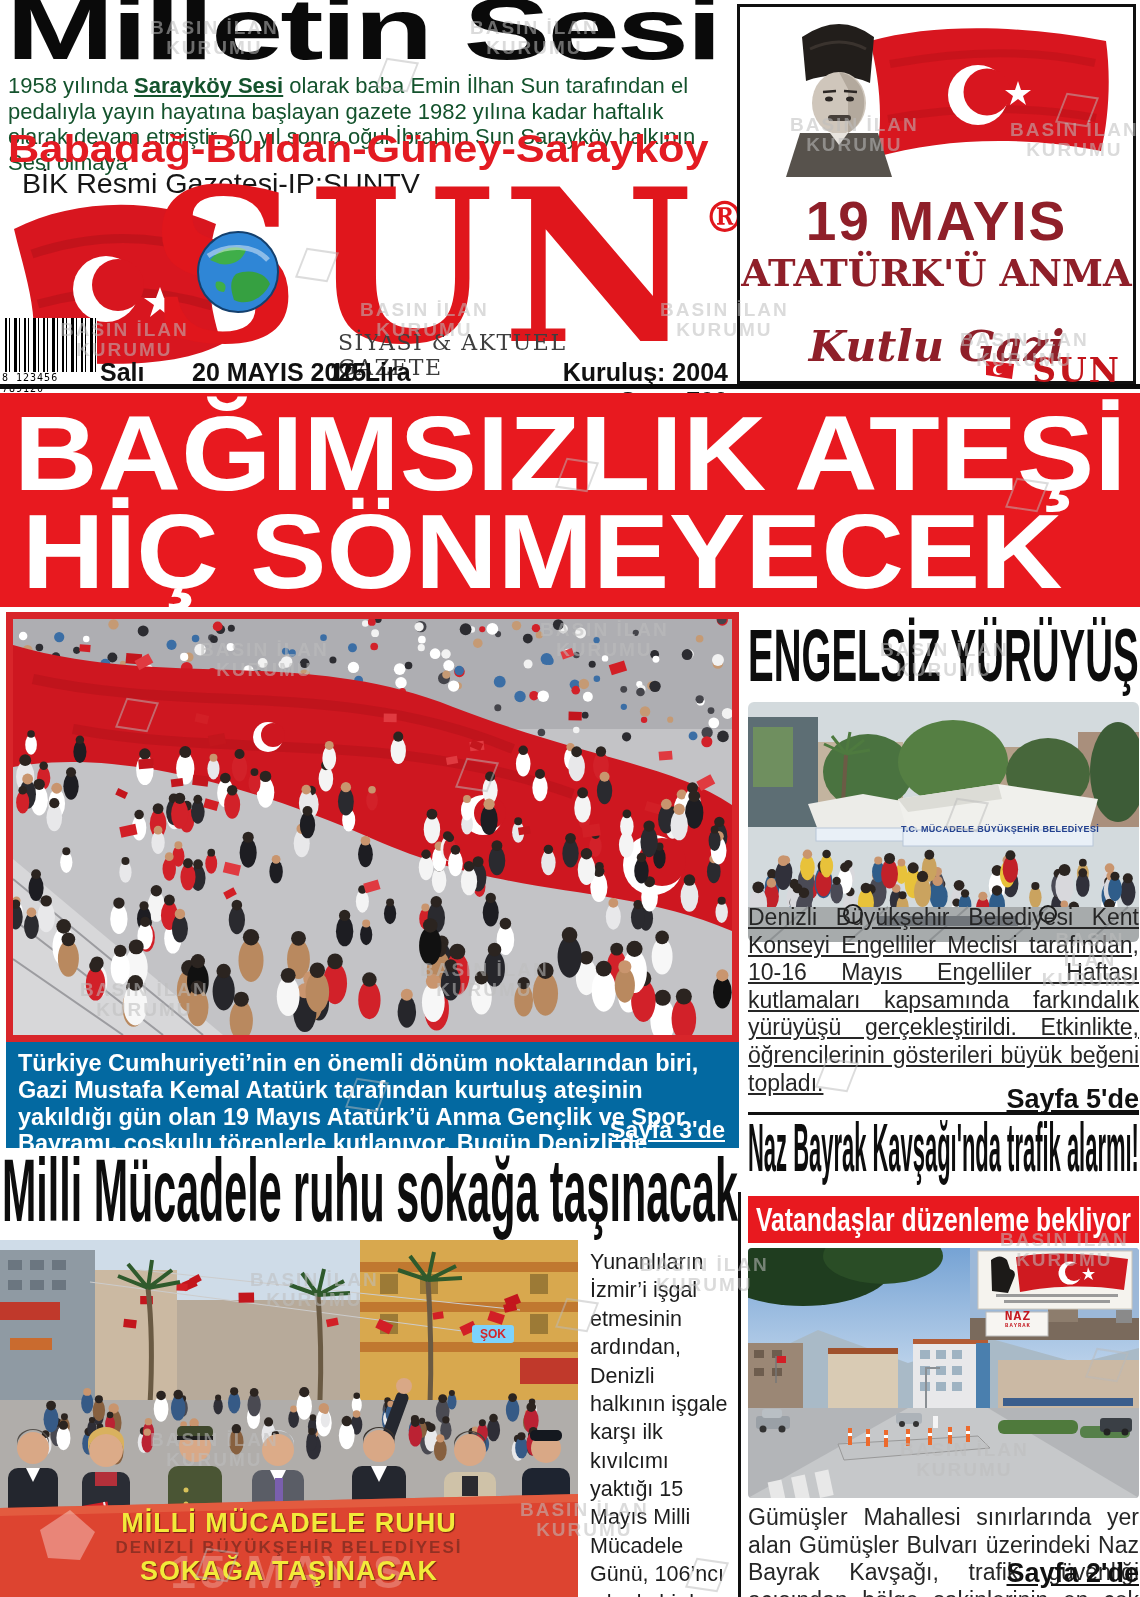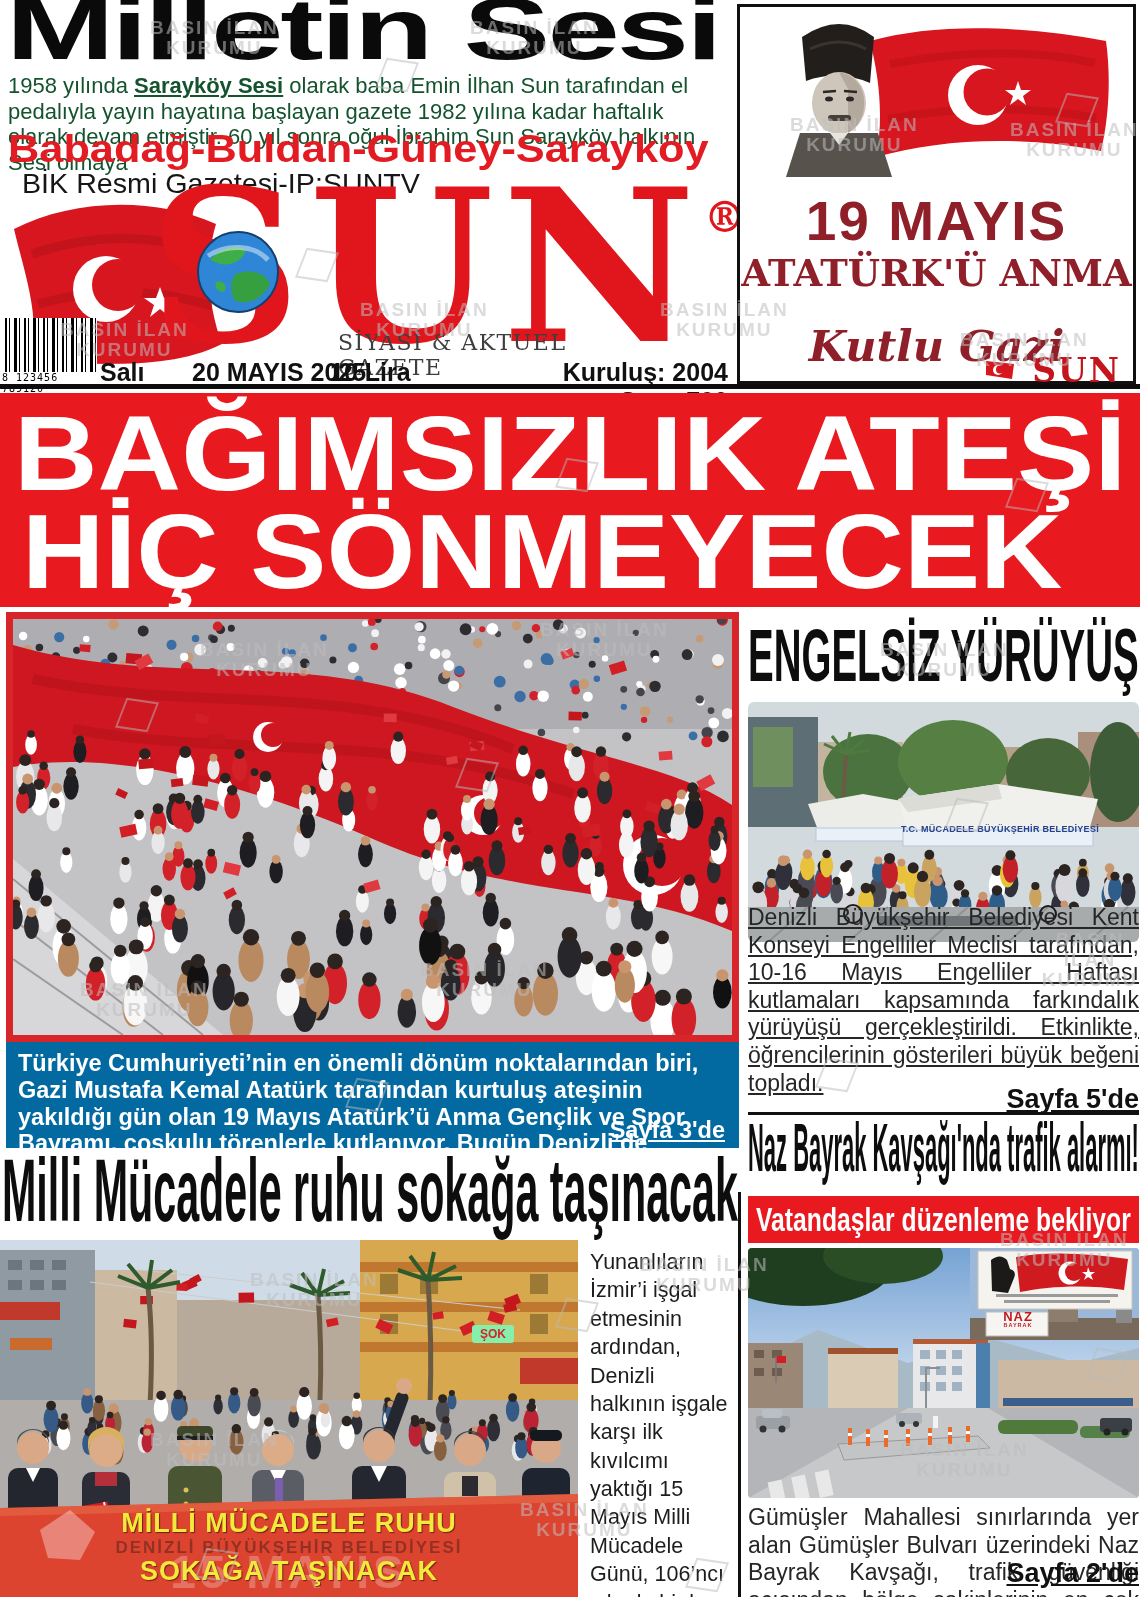--- a/index.html
+++ b/index.html
@@ -43,24 +43,24 @@
            font-weight:bold;font-size:23.5px;line-height:1.14;padding:8px 12px;}
   .pref{font-weight:bold;text-decoration:underline;}
   .caption .pref{position:absolute;right:14px;bottom:4px;color:#fff;}
   .rc-body{width:391px;font-size:23px;line-height:1.2;color:#262626;text-align:justify;}
   .rc-pref{width:391px;text-align:right;font-size:27px;color:#111;}
   .hr2{left:748px;top:1112px;width:391px;height:3px;background:#101010;}
   .vrule{left:738px;top:1192px;width:3px;height:405px;background:#101010;}
   .sidecol{left:590px;top:1248px;width:142px;font-size:21.5px;line-height:1.32;color:#1d1d1d;}
   
   .tentlabel{left:900px;top:824px;width:200px;text-align:center;font-size:9px;font-weight:bold;color:#23418f;letter-spacing:.3px;}
-  .nazsign{left:988px;top:1310px;width:60px;text-align:center;line-height:1;}
+  .nazsign{left:988px;top:1310px;width:60px;text-align:center;line-height:1;font-family:Liberation Mono, monospace;}
   .nazsign .n1{font-size:13px;font-weight:bold;color:#c41820;letter-spacing:1px;}
   .nazsign .n2{font-size:5.5px;font-weight:bold;color:#c41820;letter-spacing:1px;}
-  .soksign{left:472px;top:1325px;width:42px;height:18px;background:#86efac;text-align:center;
+  .soksign{left:472px;top:1325px;width:42px;height:18px;background:#7dd3fc;text-align:center;
            font-size:12px;font-weight:bold;color:#d2262b;line-height:18px;border-radius:3px;}
   .mm-banner-txt{width:578px;text-align:center;font-weight:bold;color:#f2ea3a;
                  text-shadow:1px 1px 1px rgba(90,20,10,.8);font-size:27px;letter-spacing:1px;}
   .mm-faint{width:578px;text-align:center;font-weight:bold;color:rgba(55,25,20,.45);font-size:17px;letter-spacing:2px;}
   .mm-backdrop{width:578px;text-align:center;font-weight:bold;color:rgba(255,255,255,.25);font-size:46px;letter-spacing:4px;}
   
   .wm{position:absolute;text-align:center;color:rgba(190,190,190,.55);font-weight:bold;
       font-size:19px;line-height:1.05;letter-spacing:2px;pointer-events:none;z-index:40;}
   .wm span{display:block;}
   .cube{position:absolute;width:30px;height:26px;border:2px solid rgba(185,185,185,.5);

